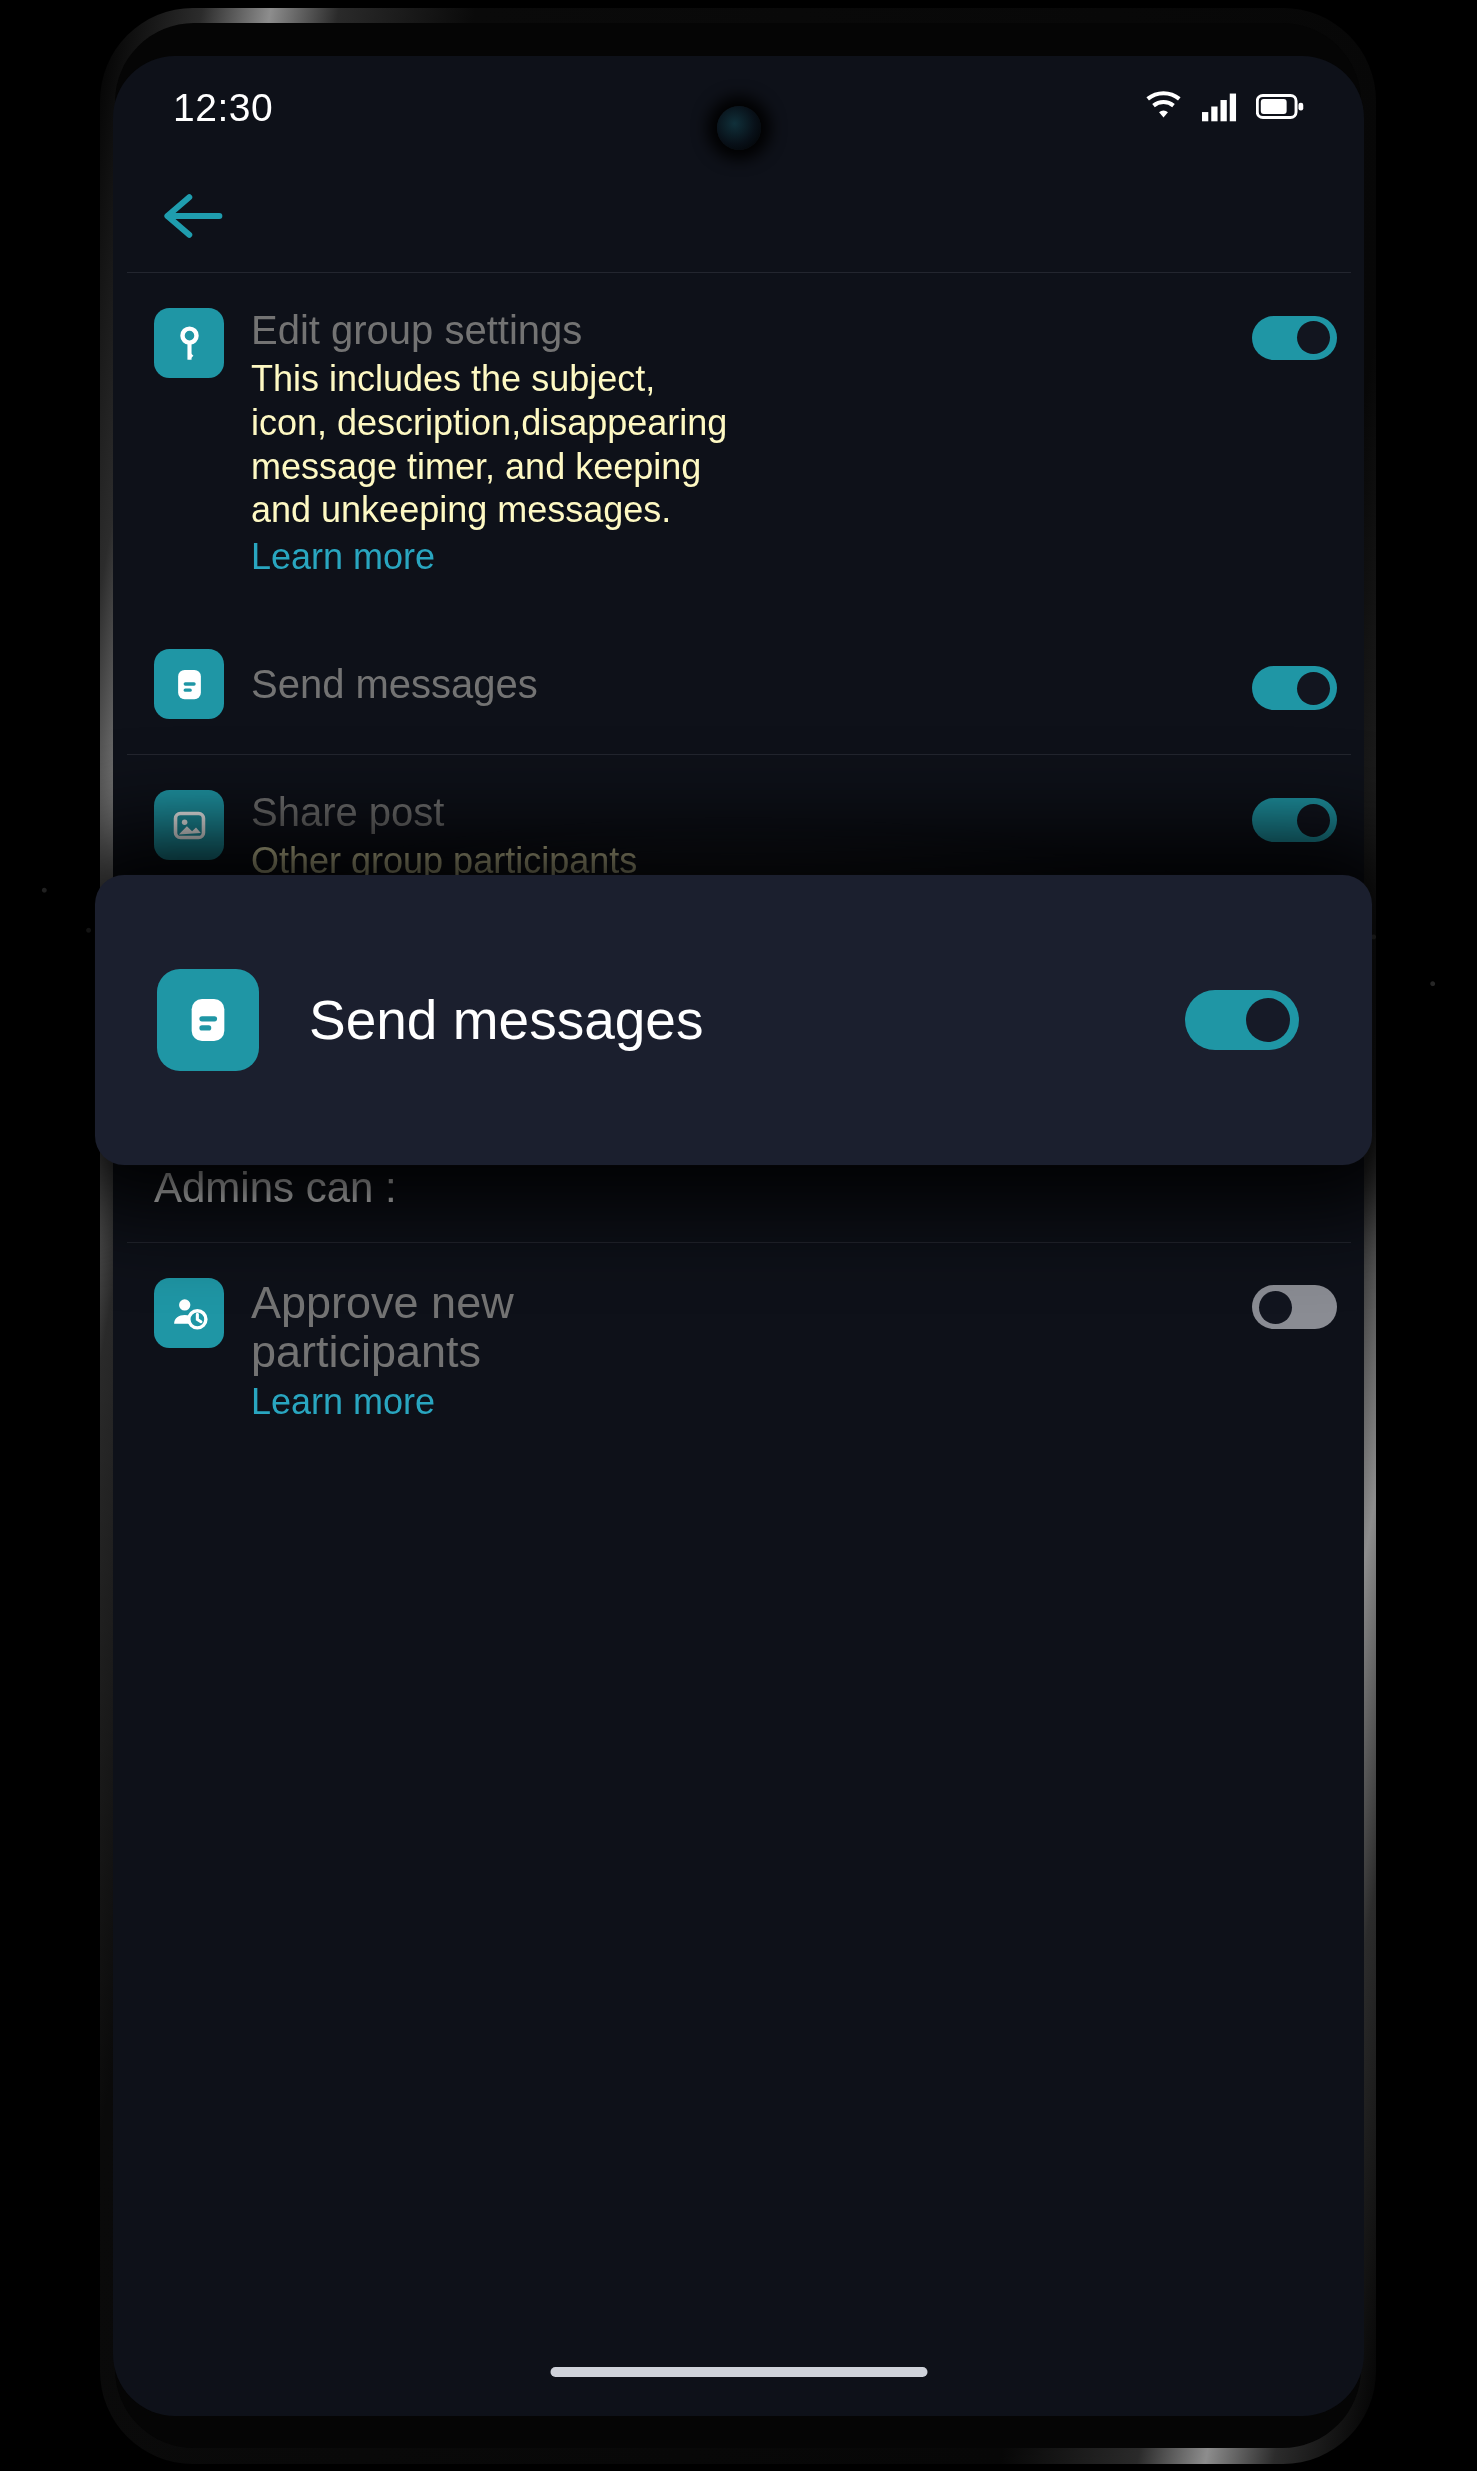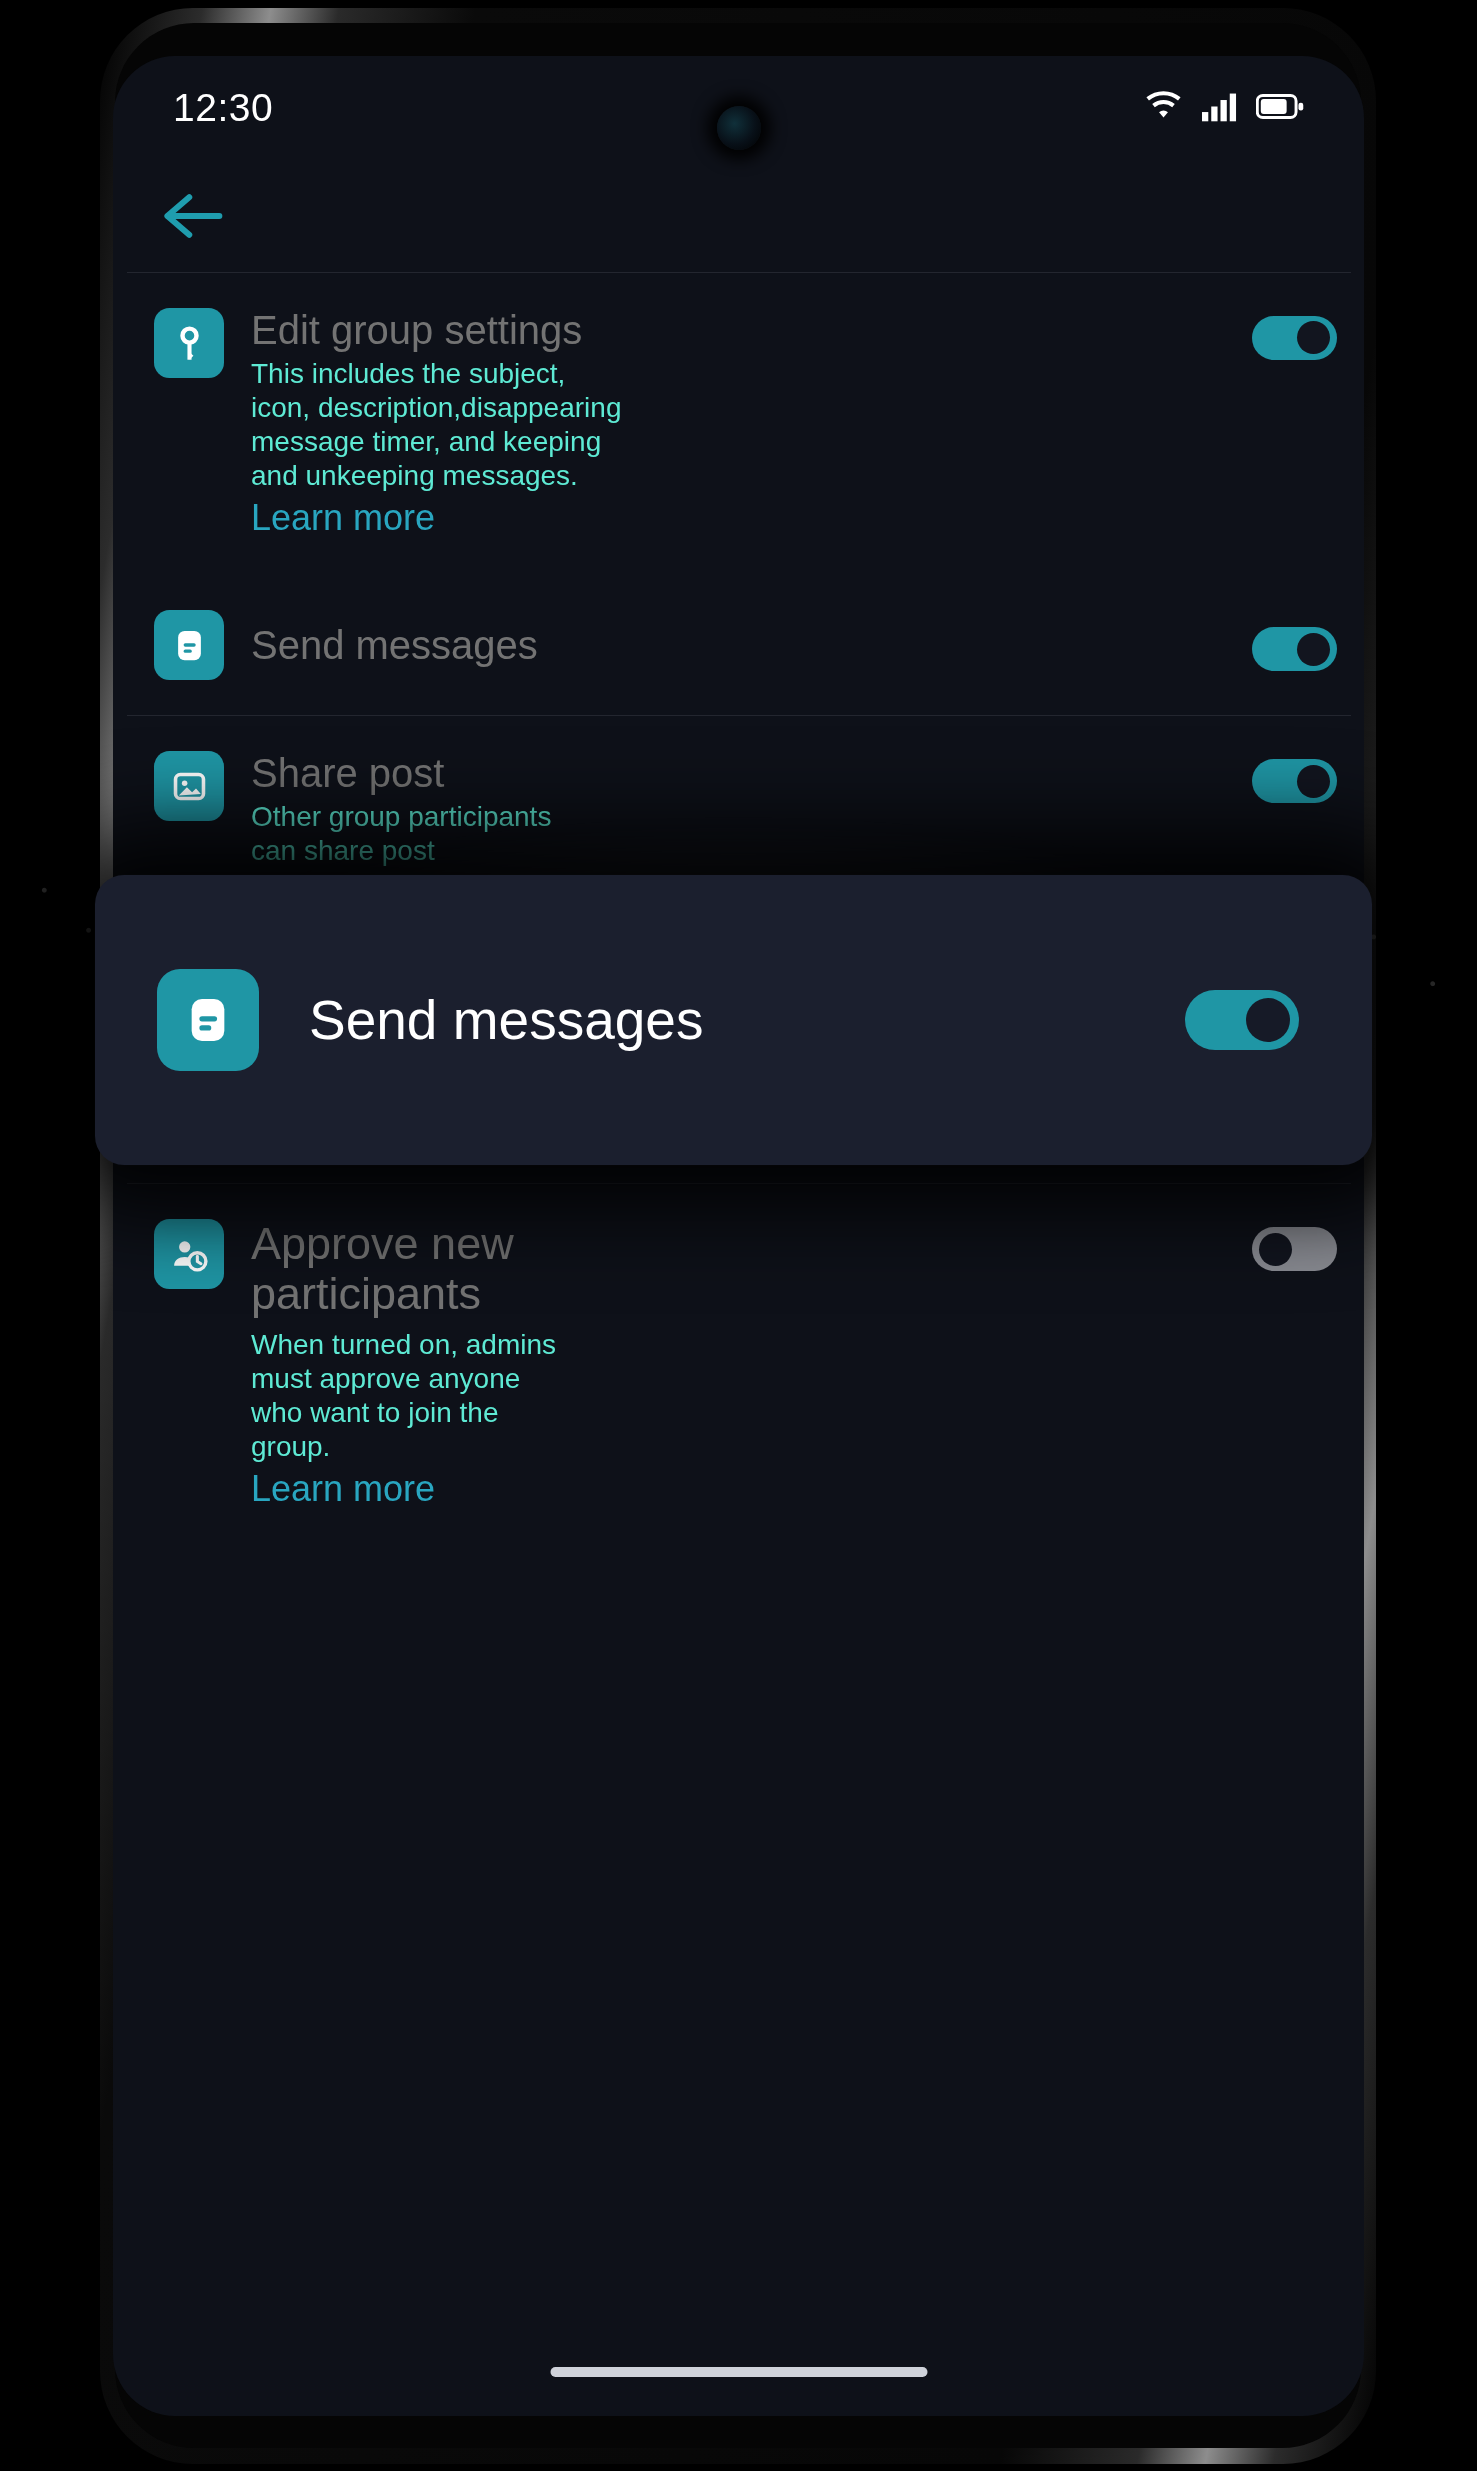--- a/index.html
+++ b/index.html
@@ -74,21 +74,21 @@
     padding:35px 27px 35px 41px;box-sizing:border-box;
   }
   .row.center{align-items:center;}
   .row-icon{
     width:70px;height:70px;min-width:70px;border-radius:15.4px;
     background:#1f96a5;display:flex;align-items:center;justify-content:center;
     margin-right:27px;
   }
   .row-body{flex:1;padding-right:17.4px;}
   .row-title{color:#737373;font-size:40px;line-height:1.12;}
-  .row-desc{color:#5eead4;font-size:28px;line-height:1.22;margin-top:3.9px;white-space:pre-line;}
+  .row-desc{color:#fef9c3;font-size:36px;line-height:1.22;margin-top:3.9px;white-space:pre-line;}
   .row-link{color:#29a6c0;font-size:36px;line-height:1.25;margin-top:1.9px;cursor:pointer;}
 
   
   .toggle{
     width:85px;height:44px;border-radius:29px;position:relative;
     flex:0 0 auto;margin-top:7.7px;cursor:pointer;
   }
   .toggle.on{background:#1f96a5;}
   .toggle.off{background:#8a8c93;}
   .knob{
@@ -278,24 +278,20 @@
           <svg width="41" height="41" viewBox="0 0 24 24">
             <circle cx="9.2" cy="7.6" r="3.3" fill="#fff"></circle>
             <path d="M3 18.6c0-3.4 2.8-5.2 6.2-5.2 1 0 2 .16 2.8.48A6 6 0 0 0 12.6 18.6z" fill="#fff"></path>
             <circle cx="16.6" cy="16" r="5" fill="none" stroke="#fff" stroke-width="2"></circle>
             <path d="M16.6 13v3.1l2.1 1.3" stroke="#fff" stroke-width="1.8" stroke-linecap="round" fill="none"></path>
           </svg>
         </div>
         <div class="row-body">
           <div class="row-title" style="white-space:pre-line;font-size:45px;line-height:1.1;">Approve new
 participants</div>
-          <div class="row-desc" style="margin-top:9.7px;">When turned on, admins
-must approve anyone
-who want to join the
-group.</div>
           <div class="row-link">Learn more</div>
         </div>
         <div class="toggle off">
           <div class="knob"></div>
         </div>
       </div>
 
     </div>
 
     <div class="gesture-bar"></div>

